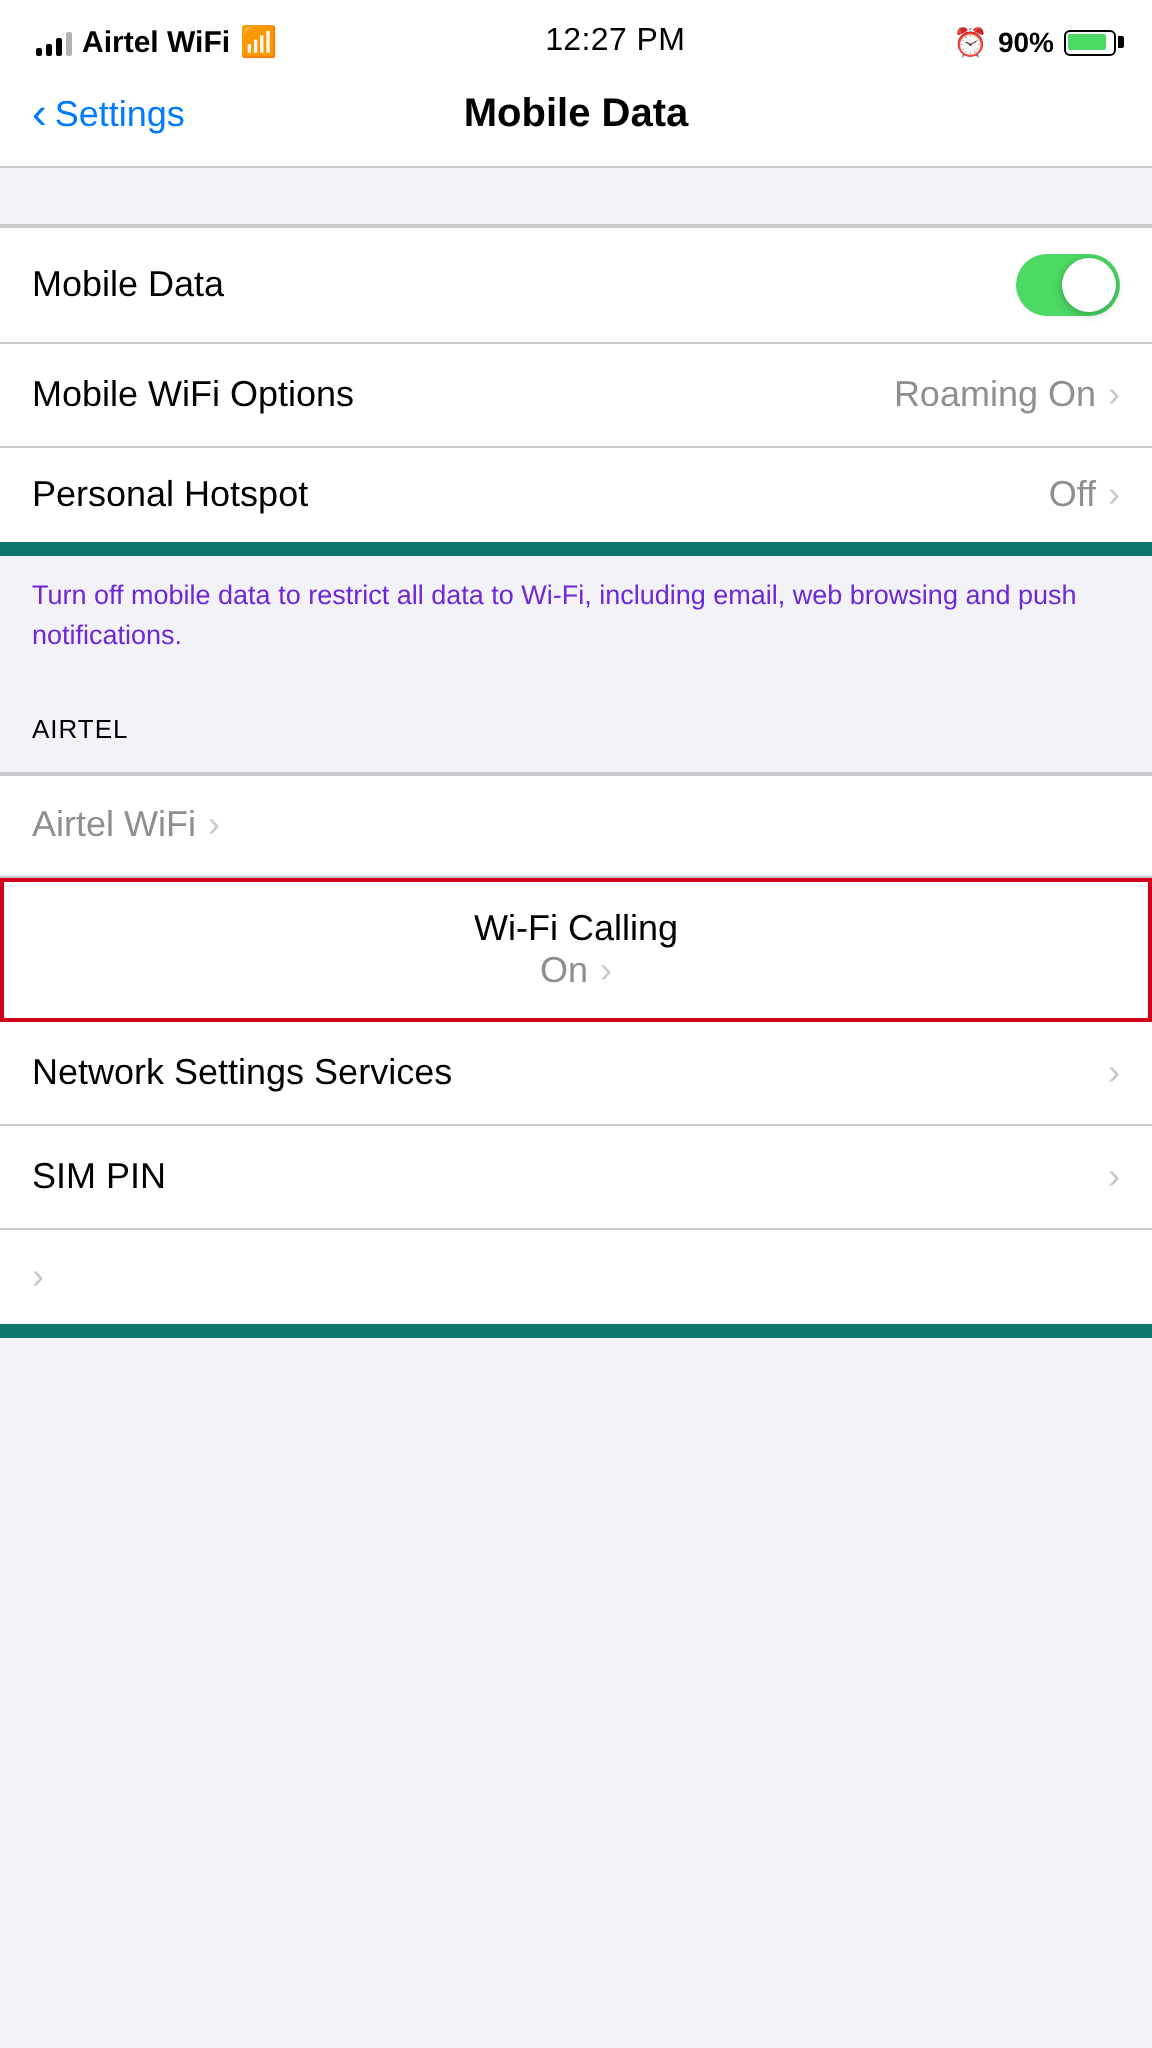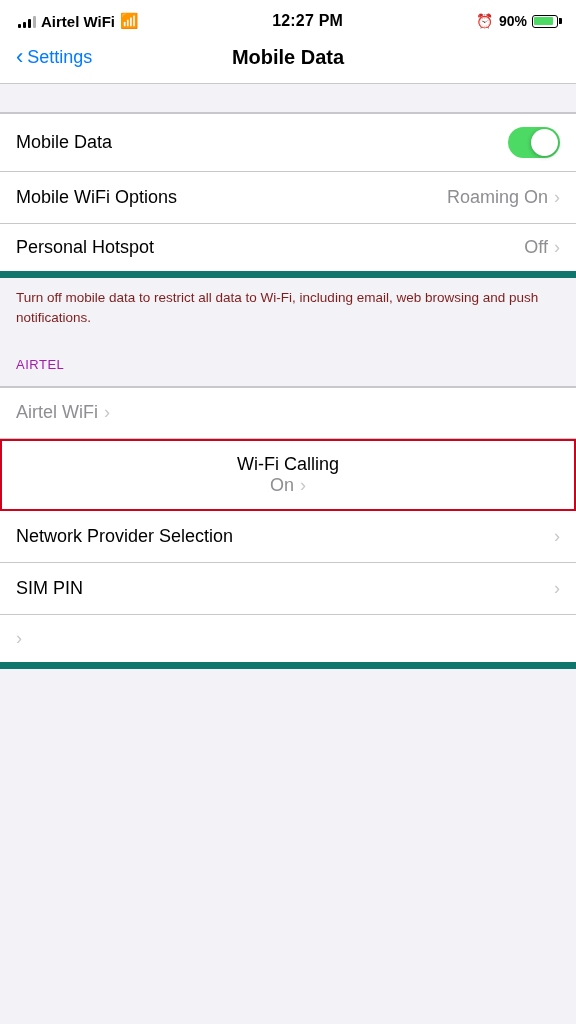--- a/index.html
+++ b/index.html
@@ -22,21 +22,21 @@
       font-size: 15px;
       font-weight: 600;
     }
     .status-left {
       display: flex;
       align-items: center;
       gap: 5px;
     }
     .status-center {
       font-size: 16px;
-      font-weight: 700;
+      font-weight: 400;
       letter-spacing: 0.2px;
     }
     .status-right {
       display: flex;
       align-items: center;
       gap: 5px;
       font-size: 14px;
     }
 
     
@@ -131,29 +131,29 @@
       min-width: 100px;
     }
 
     
     .content {
       margin-top: 28px;
     }
 
     .group-header {
       font-size: 13px;
-      color: #a21caf;
+      color: #000000;
       text-transform: uppercase;
       letter-spacing: 0.5px;
       padding: 8px 16px 6px 16px;
     }
 
     .group-footer {
       font-size: 13.5px;
-      color: #7f1d1d;
+      color: #6d28d9;
       padding: 10px 28px 20px 16px;
       line-height: 1.5;
     }
 
     .settings-cell {
       background: #fff;
       display: flex;
       align-items: center;
       justify-content: space-between;
       padding: 13px 16px;
@@ -309,21 +309,21 @@
 
     <div class="highlighted-row">
       <span class="cell-label">Wi-Fi Calling</span>
       <div class="cell-right">
         <span>On</span>
         <span class="cell-chevron">›</span>
       </div>
     </div>
 
     <div class="settings-cell">
-      <span class="cell-label">Network Provider Selection</span>
+      <span class="cell-label">Network Settings Services</span>
       <div class="cell-right">
         <span class="cell-chevron">›</span>
       </div>
     </div>
 
     <div class="settings-cell">
       <span class="cell-label">SIM PIN</span>
       <div class="cell-right">
         <span class="cell-chevron">›</span>
       </div>

